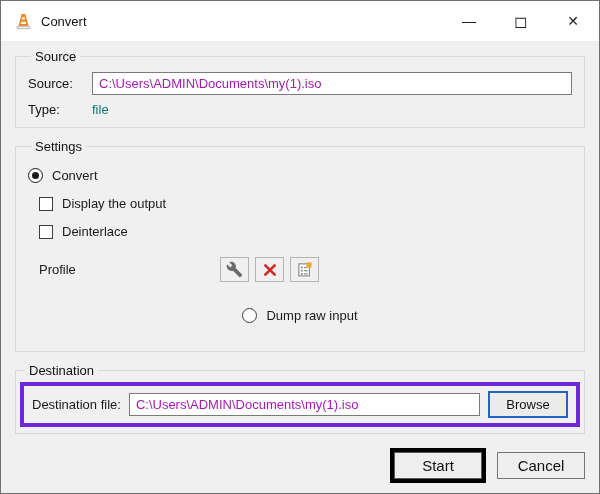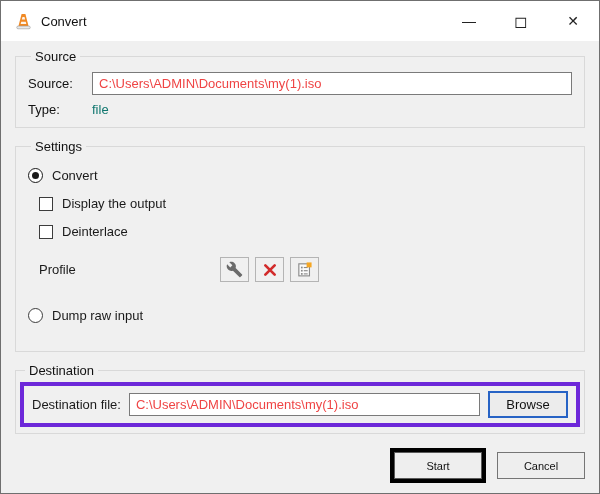--- a/index.html
+++ b/index.html
@@ -41,21 +41,21 @@
   }
   legend { padding: 0 4px; margin-left: 3px; font-size: 13px; color: #111; }
 
   
   .src-grid { display: grid; grid-template-columns: 64px 1fr; row-gap: 7px; align-items: center; margin-top: 2px; }
   .field-label { color: #111; }
   input.text-field {
     width: 100%; height: 23px;
     border: 1px solid #7a7a7a; background: #fff;
     font-family: "Liberation Sans", "DejaVu Sans", sans-serif;
-    font-size: 13px; padding: 0 6px; color: #ef4444;
+    font-size: 13px; padding: 0 6px; color: #a21caf;
   }
   .type-value { color: #0f766e; }
 
   
   .row { display: flex; align-items: center; }
   .radio-row { margin: 8px 0 4px; gap: 9px; }
   .radio {
     width: 15px; height: 15px; border-radius: 50%;
     border: 1px solid #3c3c3c; background: #fff;
     display: inline-flex; align-items: center; justify-content: center;
@@ -79,21 +79,21 @@
   .combo-caret {
     width: 0; height: 0;
     border-left: 4px solid transparent; border-right: 4px solid transparent;
     border-top: 5px solid #333;
   }
   .icon-btn {
     width: 29px; height: 25px; margin-left: 6px;
     background: #f0f0f0; border: 1px solid #b4b4b4;
     display: flex; align-items: center; justify-content: center;
   }
-  .dump-row { margin: 26px 0 8px; gap: 9px; }
+  .dump-row { margin: 26px 0 8px; gap: 9px; justify-content: center; }
 
   
   fieldset.dest { padding: 4px 6px 6px; margin-bottom: 8px; }
   .dest-highlight {
     border: 4px solid #6d28d9;
     margin: 0 -2px;
     padding: 5px 8px;
     display: flex; align-items: center; gap: 8px;
     background: #f0f0f0;
   }
@@ -104,21 +104,21 @@
     font-family: "Liberation Sans", "DejaVu Sans", sans-serif;
     font-size: 13px; color: #111; cursor: default;
   }
 
   
   .actions { display: flex; justify-content: flex-end; align-items: center; margin-top: 6px; gap: 11px; }
   .btn {
     width: 88px; height: 27px;
     background: #eeeeee; border: 1px solid #757575;
     font-family: "Liberation Sans", "DejaVu Sans", sans-serif;
-    font-size: 11px; color: #111; cursor: default;
+    font-size: 15px; color: #111; cursor: default;
   }
   .start-wrap { border: 4px solid #000; line-height: 0; }
   .start-wrap .btn { border-color: #5a5a5a; }
 </style>
 </head>
 <body>
 
 <div class="dialog">
 
   <div class="titlebar">

